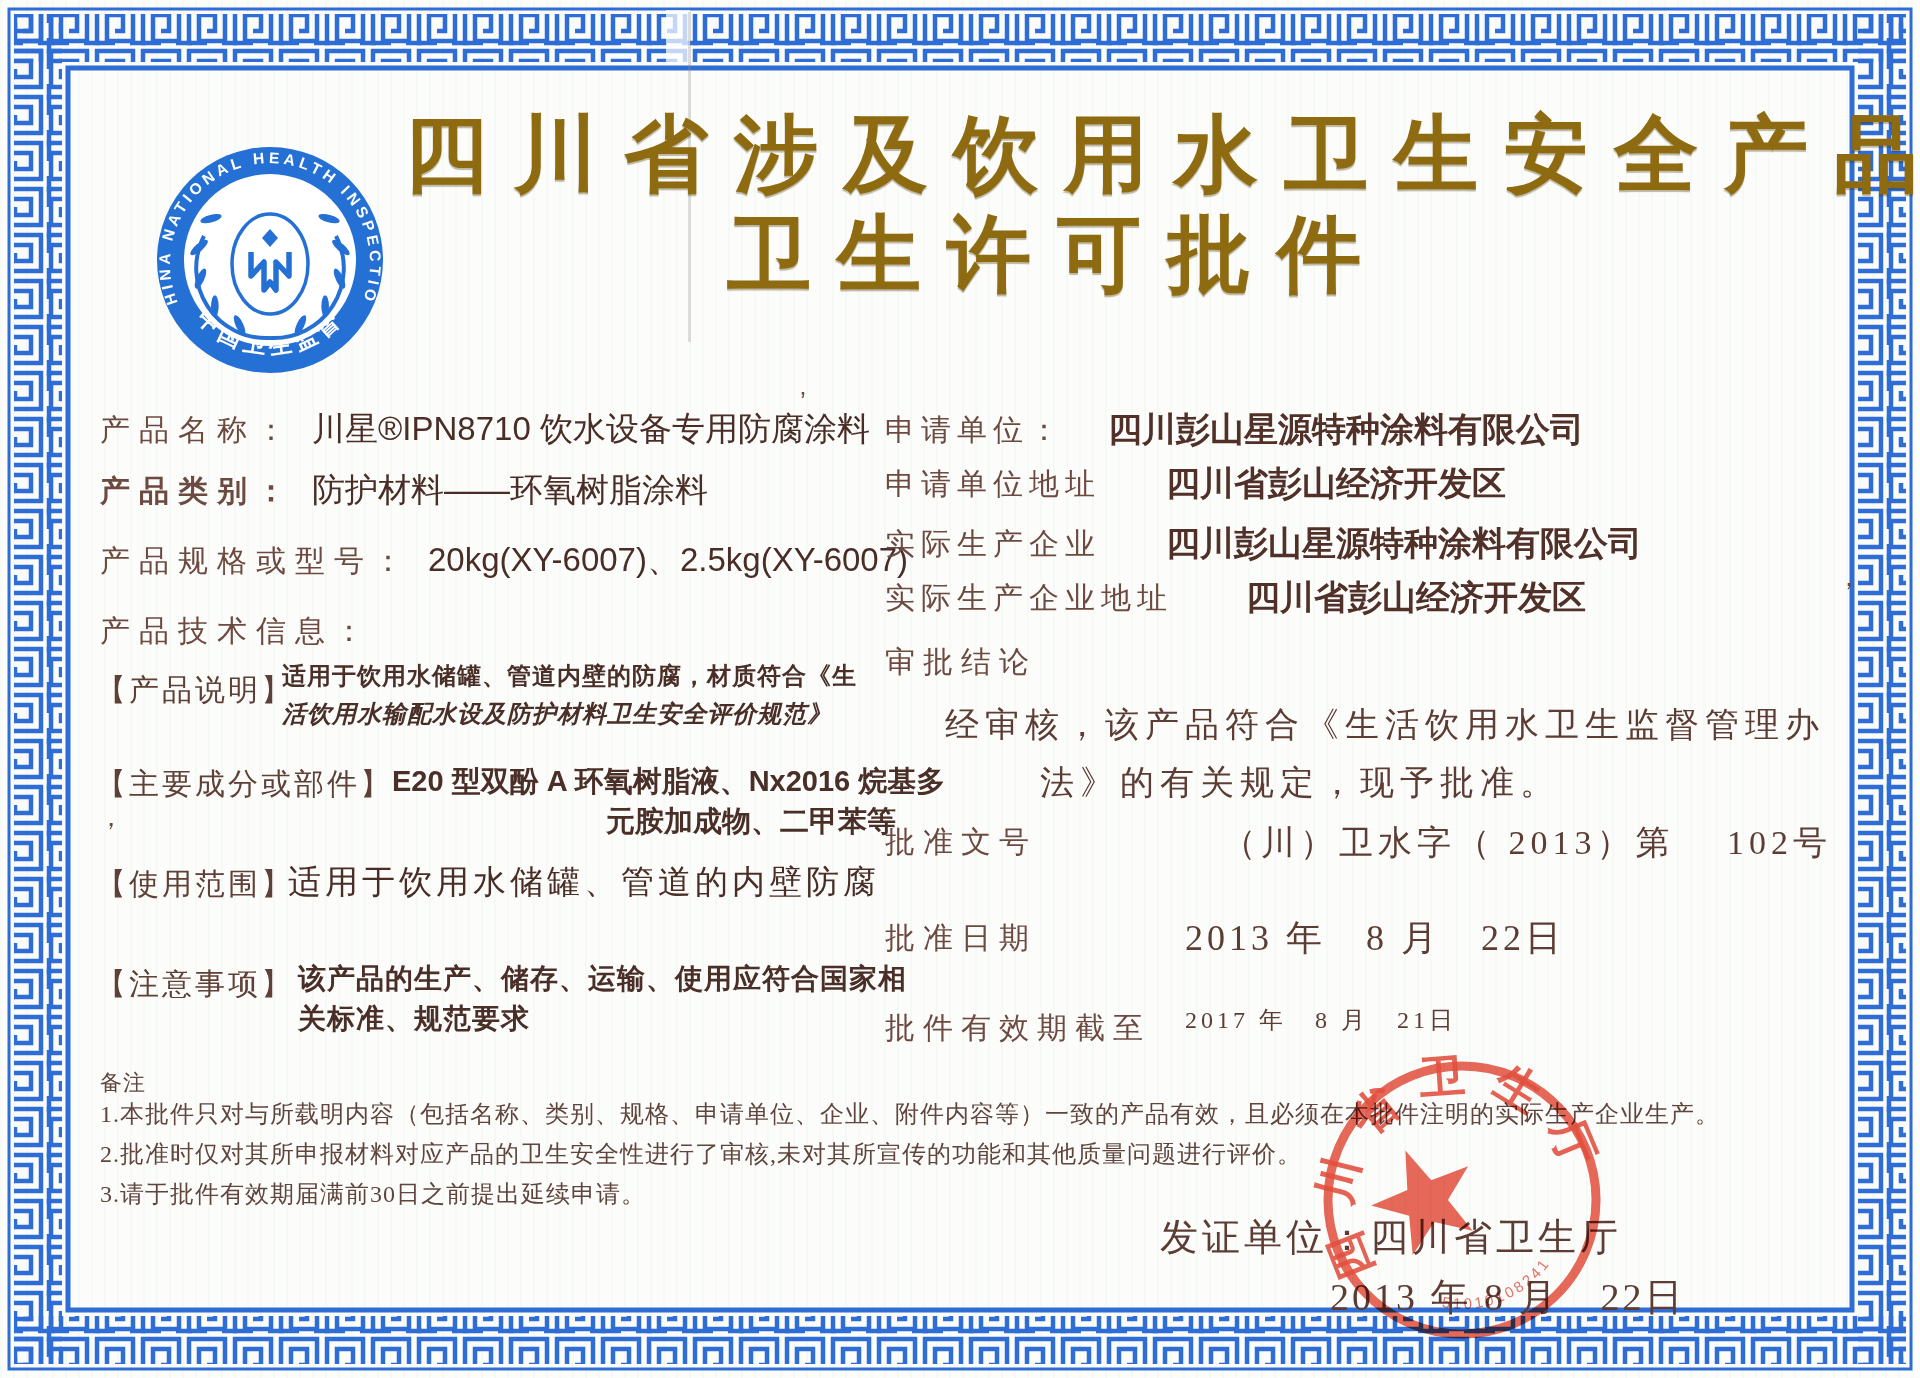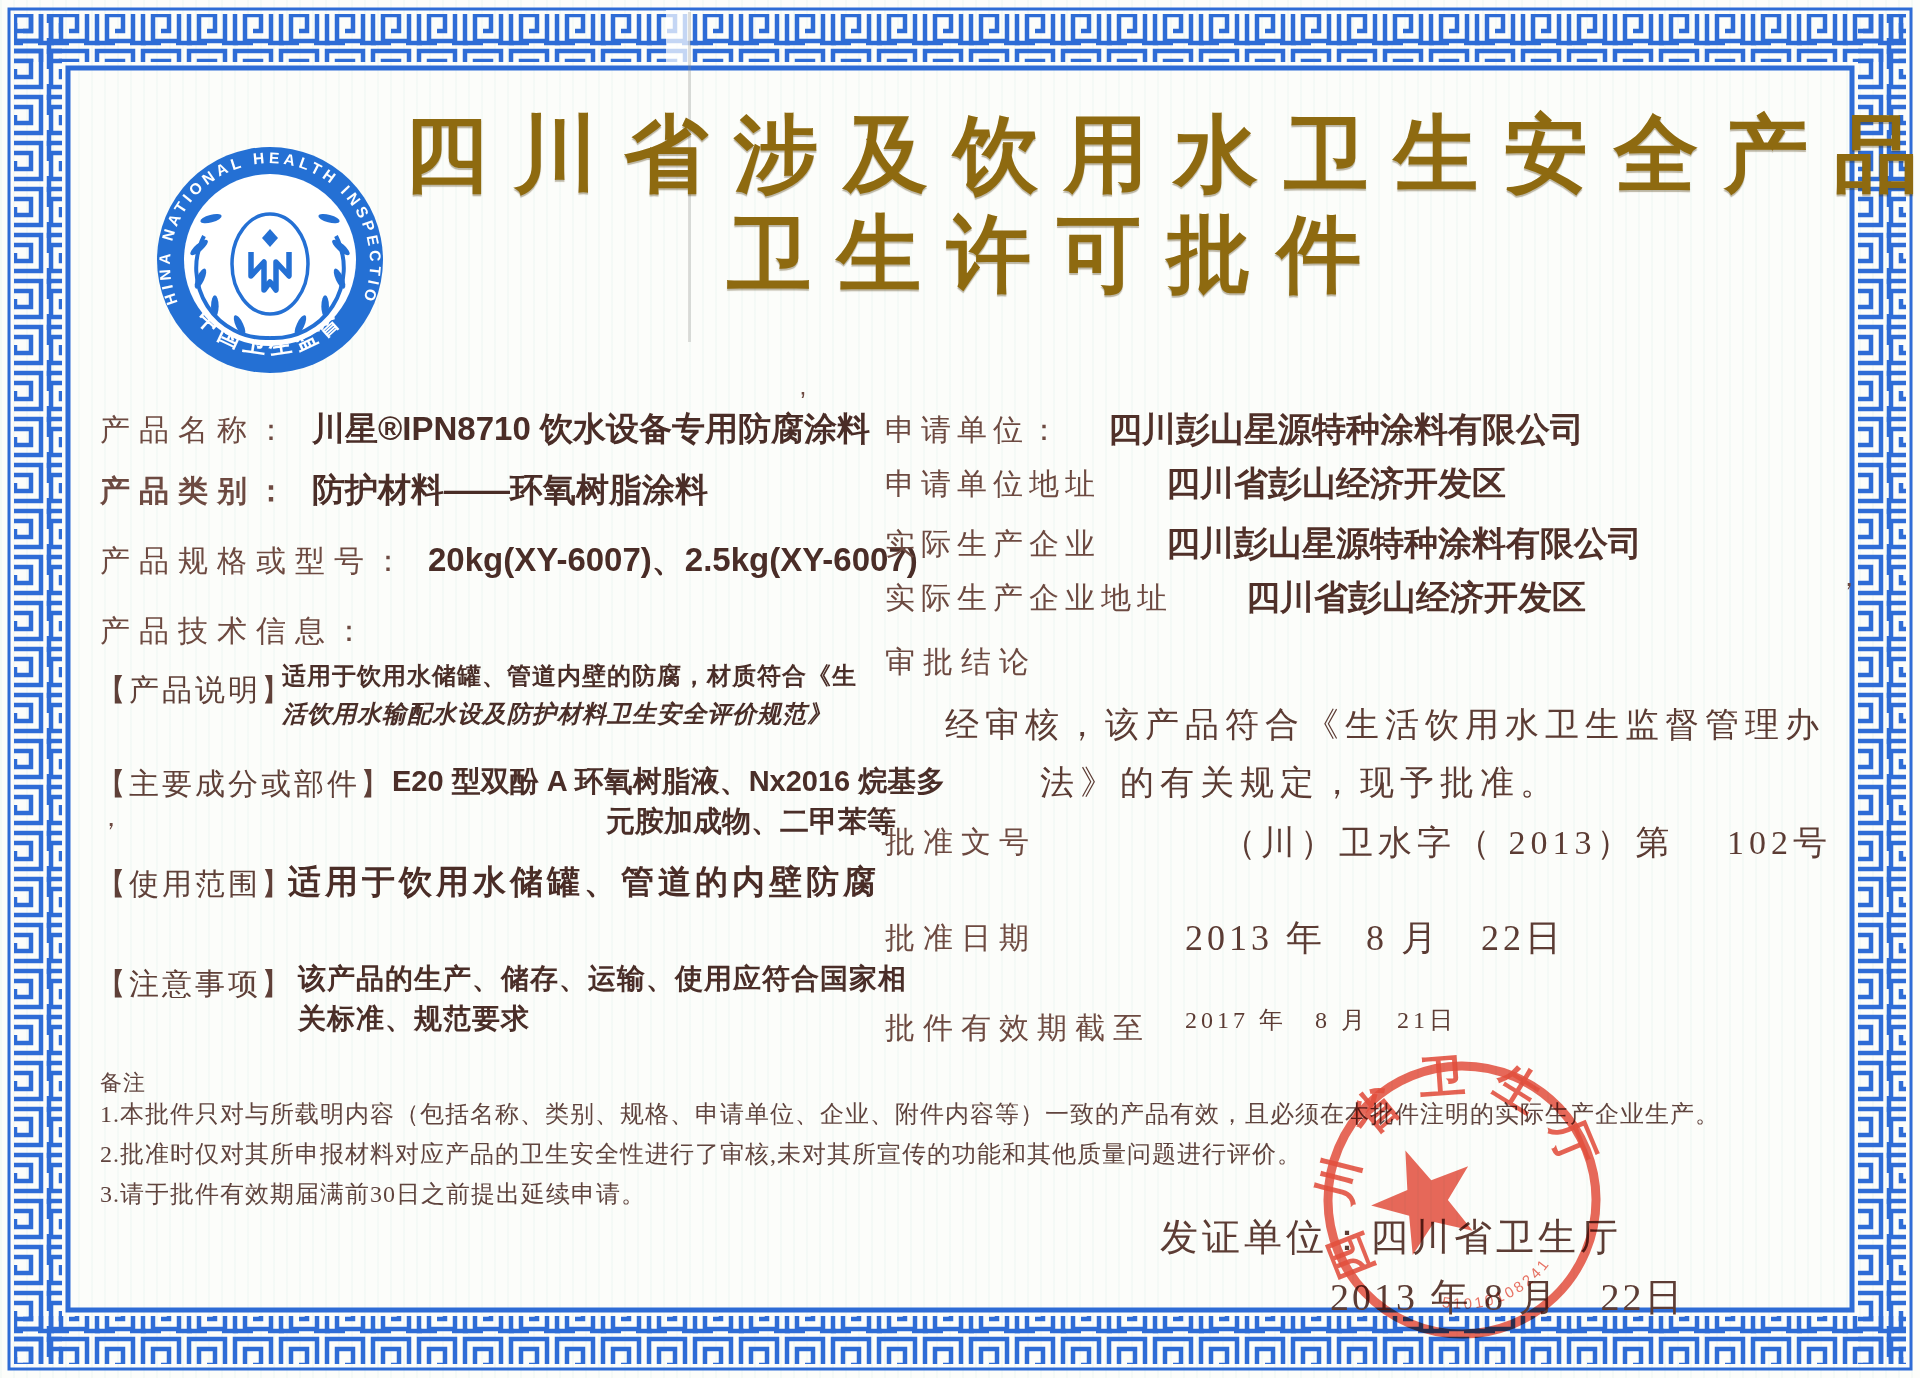--- a/index.html
+++ b/index.html
@@ -8,21 +8,21 @@
     background:
       repeating-linear-gradient(90deg, rgba(120,190,180,0.055) 0 2px, rgba(0,0,0,0) 2px 13px),
       #fcfdfa;
     font-family:"Liberation Sans", sans-serif;
   }
   .abs{position:absolute;white-space:pre;}
   
   .lbl{font-family:"Liberation Serif", serif;font-size:30px;letter-spacing:9px;color:#6d4a41;}
   .lblb{font-family:Liberation Serif, serif;font-size:30px;letter-spacing:3px;color:#5f4038;}
   
-  .val{font-weight:700;font-size:33px;color:#4a2d27;}
+  .val{font-weight:400;font-size:33px;color:#4a2d27;}
   .val2{font-weight:700;font-size:34px;color:#503029;margin-left:36px;}
   .desc{font-weight:700;font-size:24px;color:#4a2e28;letter-spacing:1px;}
   .ing{font-weight:700;font-size:29px;color:#4a2e28;}
   .serif-line{font-family:"Liberation Serif", serif;color:#5c3c34;}
   .note{font-family:"Liberation Serif", serif;font-size:24px;color:#60443e;letter-spacing:1px;}
   .title{
     font-weight:900;color:#8e6a10;letter-spacing:26px;font-size:84px;line-height:1;
     text-shadow:0 2px 1px rgba(70,48,0,0.35);
   }
   .mark{color:#6d4a41;font-size:26px;}

